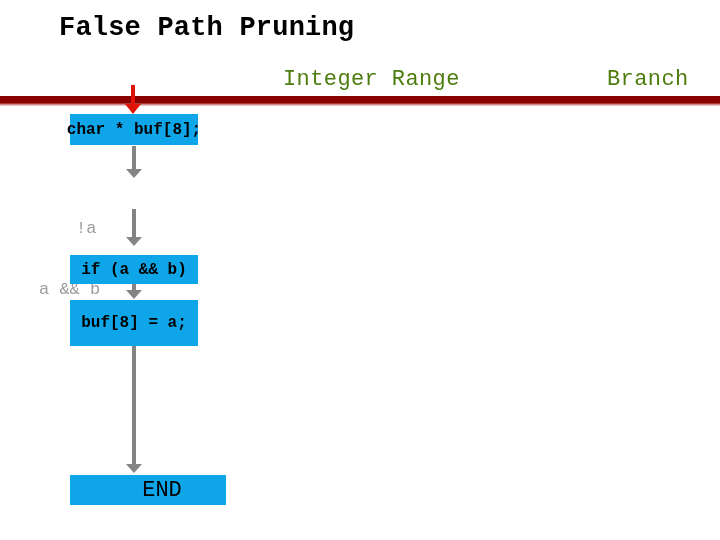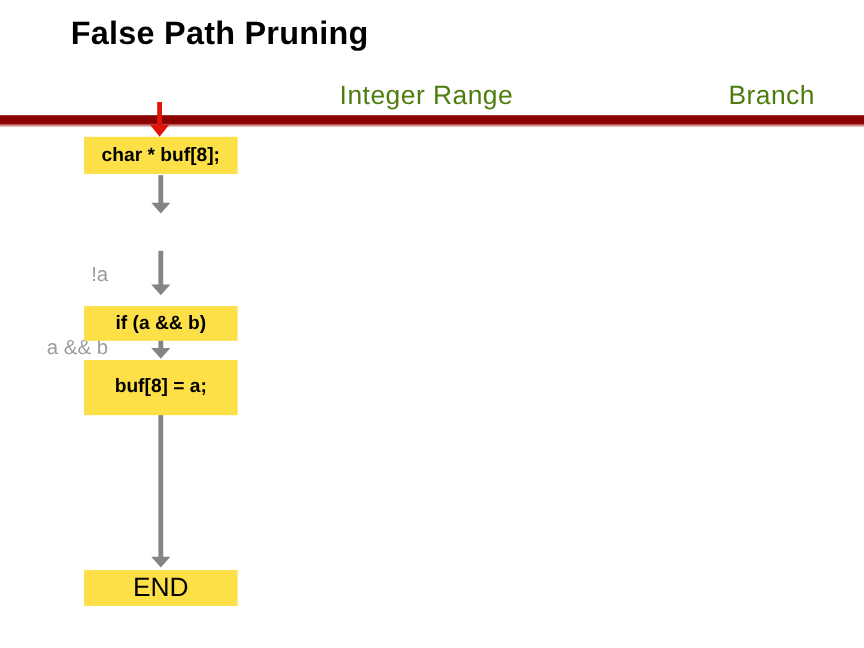--- a/index.html
+++ b/index.html
@@ -4,21 +4,21 @@
 <style>
   html, body { margin:0; padding:0; }
   body { background:#ffffff; }
 
   .slide {
     position:relative;
     width:720px;
     height:540px;
     background:#ffffff;
     overflow:hidden;
-    font-family:Liberation Sans, sans-serif;
+    font-family:Liberation Mono, monospace;
   }
 
   
   .title {
     position:absolute;
     left:59px; top:13px;
     margin:0;
     font-size:27px;
     font-weight:bold;
     color:#000000;
@@ -62,35 +62,35 @@
     width:0; height:0;
     border-left:8px solid transparent;
     border-right:8px solid transparent;
     border-top:10px solid #E01309;
   }
 
   
   .node {
     position:absolute;
     left:70px; width:128px;
-    background:#fde047;
+    background:#0ea5e9;
     color:#000000;
     font-size:16px;
     font-weight:bold;
     display:flex;
     align-items:center;
     justify-content:center;
     white-space:nowrap;
     z-index:2;
   }
   .node-1 { top:114px; height:31px; }
   .node-2 { top:179px; height:29px; }
   .node-3 { top:255px; height:29px; }
   .node-4 { top:300px; height:46px; }
-  .node-5 { top:475px; height:30px; font-weight:normal; font-size:22px; }
+  .node-5 { top:475px; height:30px; font-weight:normal; font-size:22px;padding-left:28px; }
 
   
   .fa-shaft {
     position:absolute;
     left:132px;
     width:4px;
     background:#848484;
   }
   .fa-head {
     position:absolute;

